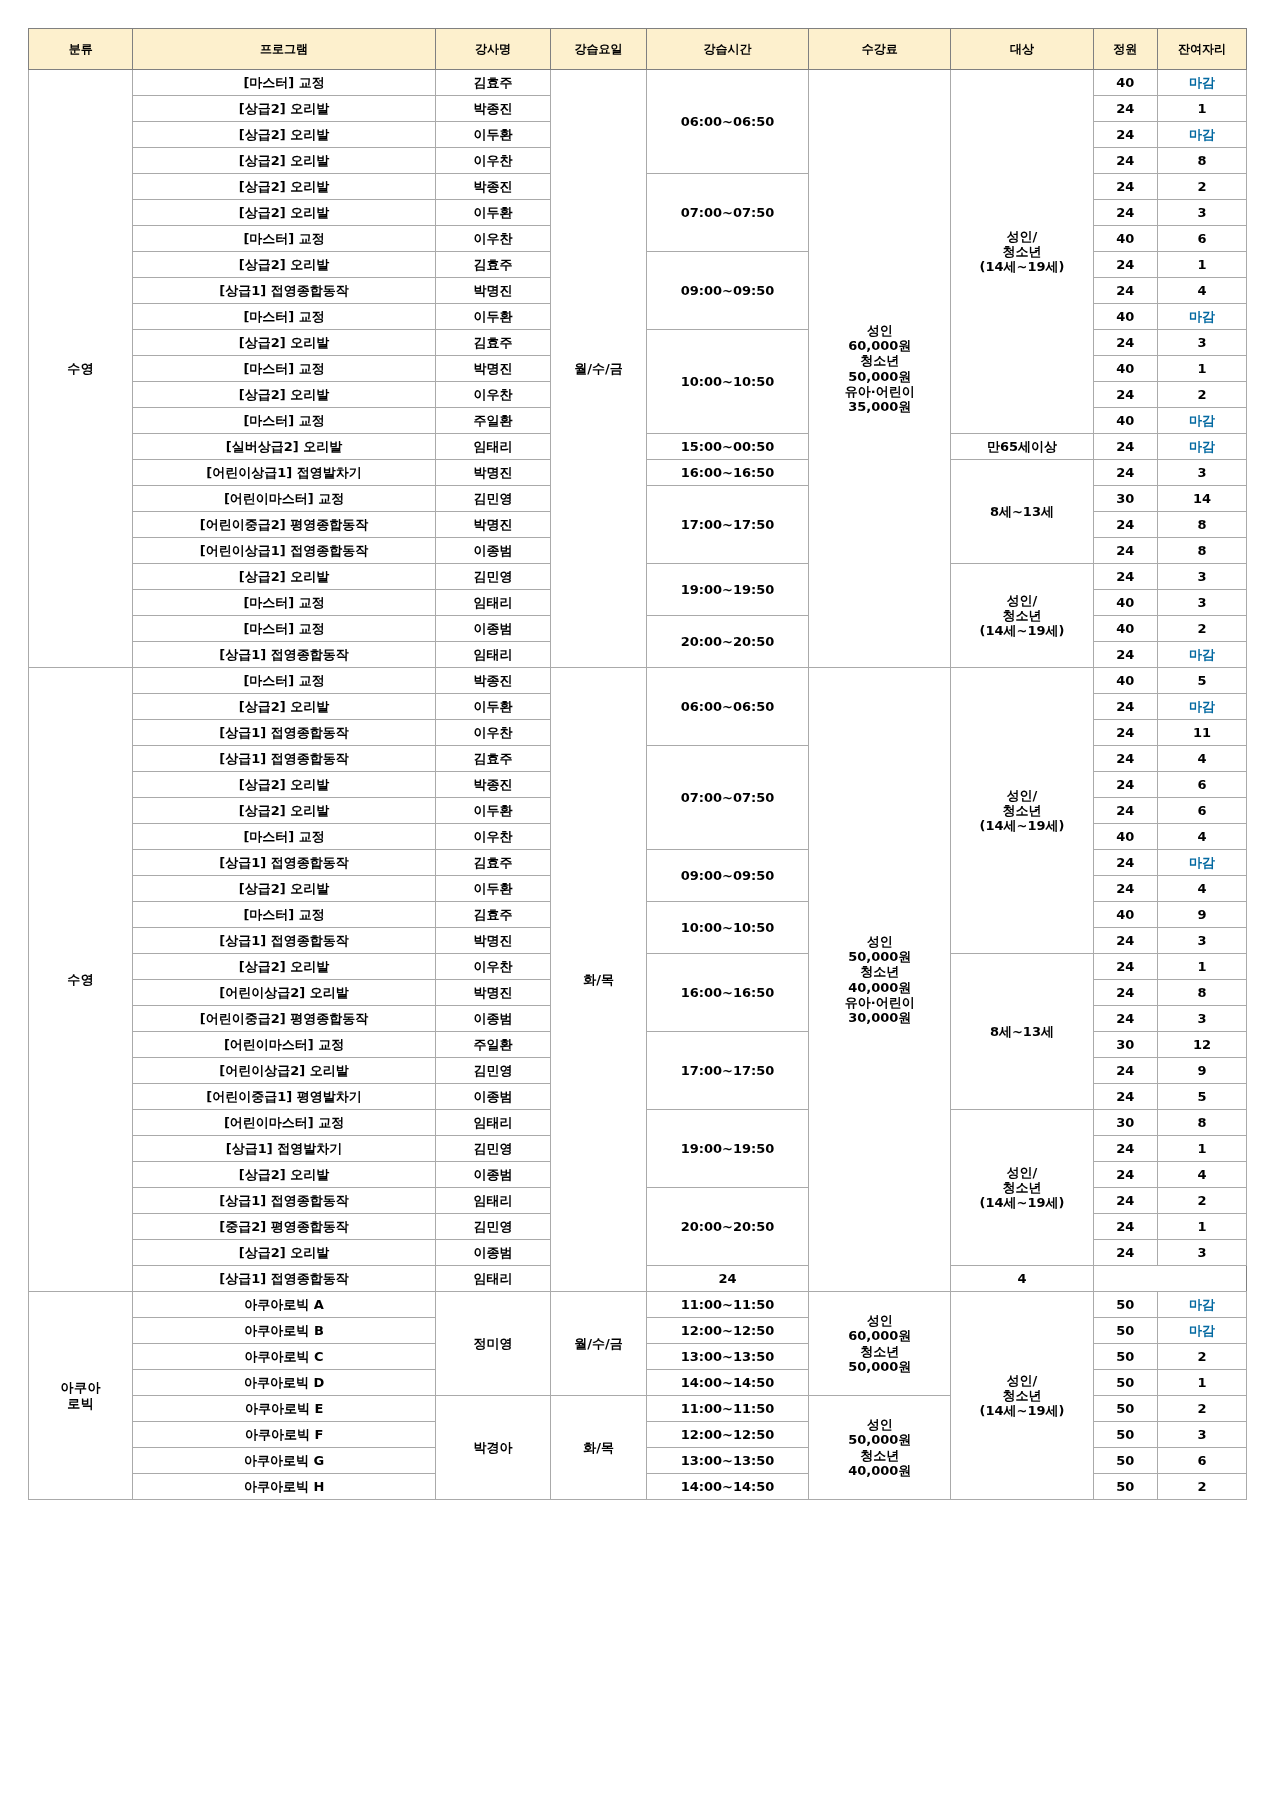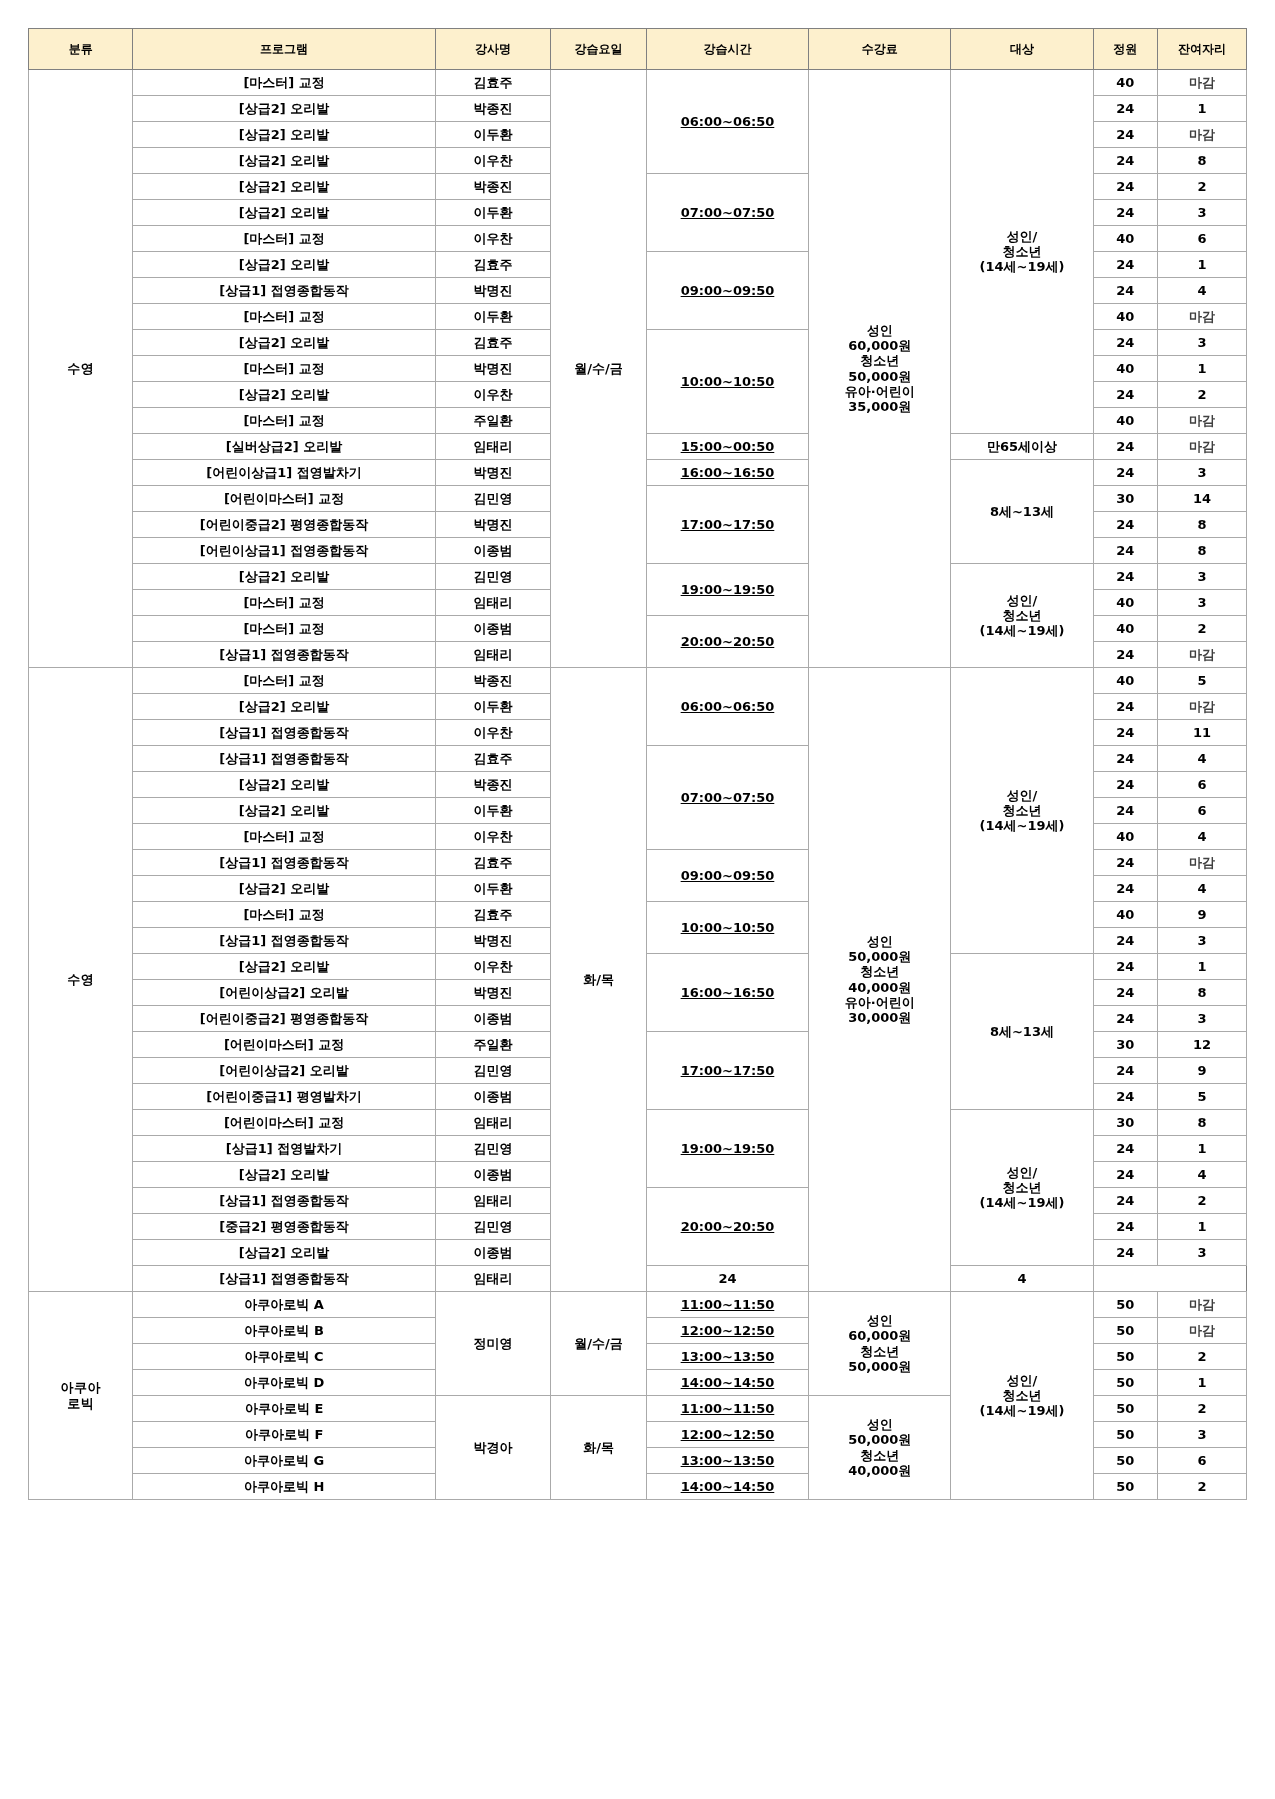--- a/index.html
+++ b/index.html
@@ -56,25 +56,25 @@
   }
   td.cat-swim-a { background: #c5d79a; }
   td.cat-swim-b { background: #eadfe8; }
   td.cat-aqua   { background: #efd46e; }
   td.stack {
     font-size: 13px;
     line-height: 1.08;
     font-weight: bold;
   }
   td.closed {
-    color: #404040;
+    color: #0369a1;
     font-weight: bold;
   }
   td.num { font-weight: bold; }
-  td.time { font-weight: bold; font-size: 13.5px; text-decoration: underline; }
+  td.time { font-weight: bold; font-size: 13.5px; }
   td.teacher { font-weight: bold; font-size: 13.5px; }
   td.days { font-weight: bold; font-size: 14px; }
   .stackline { display: block; }
   colgroup col.c-cat   { width: 94px; }
   colgroup col.c-prog  { width: 272px; }
   colgroup col.c-tea   { width: 104px; }
   colgroup col.c-day   { width: 86px; }
   colgroup col.c-time  { width: 146px; }
   colgroup col.c-fee   { width: 128px; }
   colgroup col.c-targ  { width: 128px; }

